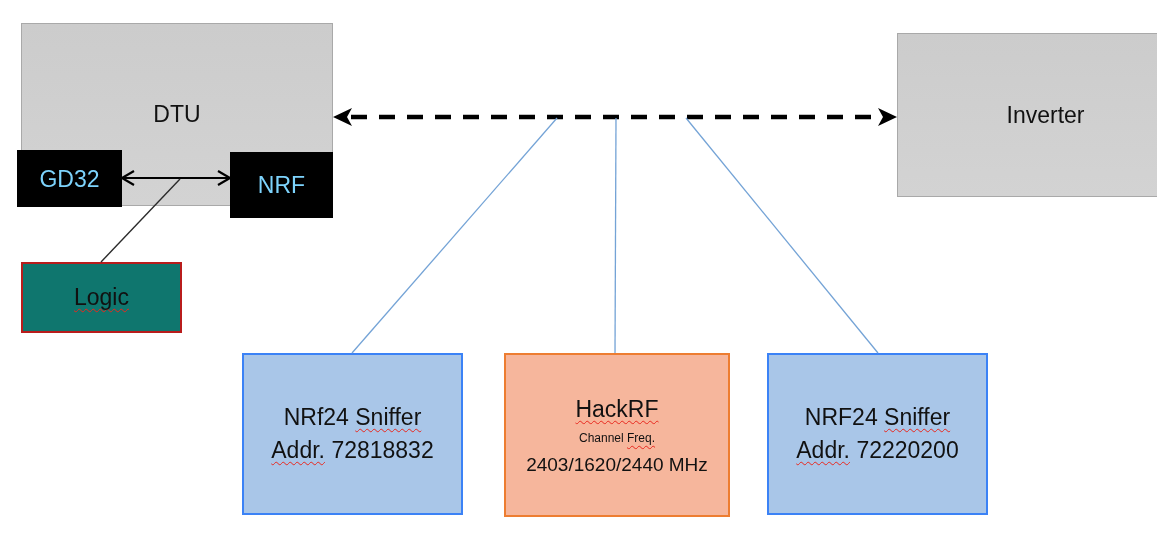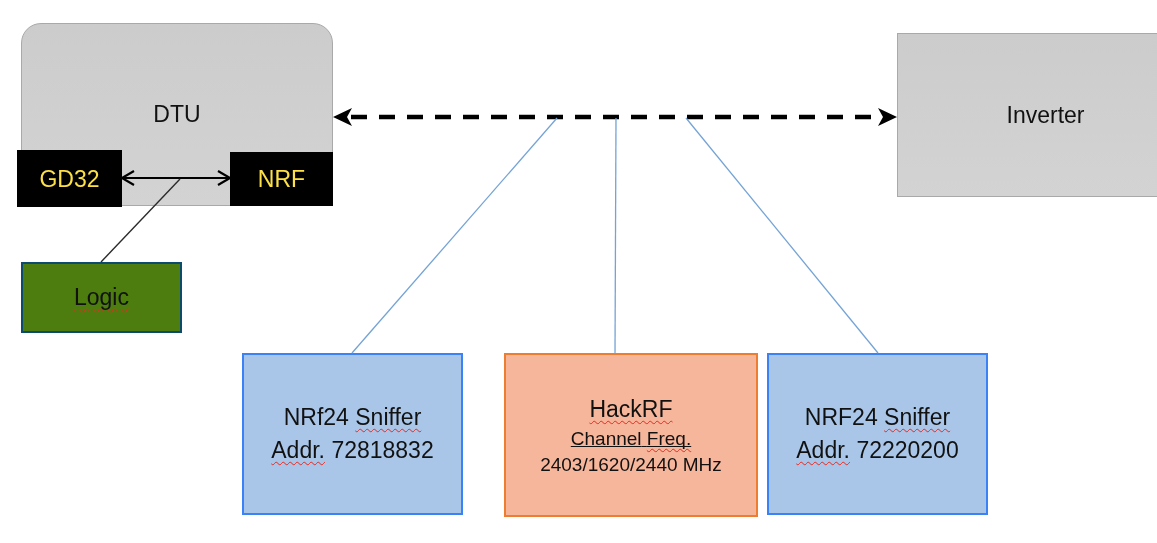--- a/index.html
+++ b/index.html
@@ -20,54 +20,54 @@
     justify-content: center;
     text-align: center;
     box-sizing: border-box;
   }
   .gray-box {
     background: linear-gradient(180deg, #cccccc 0%, #d3d3d3 100%);
     border: 1.5px solid #a9a9a9;
   }
   .chip-box {
     background: #000000;
-    color: #fde047;
+    color: #7dd3fc;
   }
   .green-box {
-    background: #4d7c0f;
-    border: 2px solid #0c4a6e;
+    background: #0f766e;
+    border: 2px solid #b91c1c;
   }
   .blue-box {
     background: #a9c6e8;
     border: 2px solid #3b82f6;
   }
   .orange-box {
     background: #f6b69c;
     border: 2px solid #ed7d31;
   }
   .t-main { font-size: 23px; line-height: 33px; }
   .t-chip { font-size: 23px; line-height: 26px; }
-  .t-sub  { font-size: 19px; line-height: 25px; text-decoration: underline; }
+  .t-sub  { font-size: 12px; line-height: 25px; }
   .t-freq { font-size: 19px; line-height: 27px; }
   .sq {
     text-decoration-line: underline;
     text-decoration-style: wavy;
     text-decoration-color: #e8281e;
     text-decoration-thickness: 1px;
     text-underline-offset: 3px;
     text-decoration-skip-ink: none;
   }
   
-  .dtu       { left: 21px;  top: 23px;  width: 312px; height: 183px; border-radius: 20px; }
+  .dtu       { left: 21px;  top: 23px;  width: 312px; height: 183px; }
   .gd32      { left: 17px;  top: 150px; width: 105px; height: 57px; }
-  .nrf       { left: 230px; top: 152px; width: 103px; height: 54px; }
+  .nrf       { left: 230px; top: 152px; width: 103px; height: 66px; }
   .logic     { left: 21px;  top: 262px; width: 161px; height: 71px; }
   .inverter  { left: 897px; top: 33px;  width: 297px; height: 164px; }
   .sniffer-l { left: 242px; top: 353px; width: 221px; height: 162px; }
-  .hackrf    { left: 504px; top: 353px; width: 254px; height: 164px; }
+  .hackrf    { left: 504px; top: 353px; width: 226px; height: 164px; }
   .sniffer-r { left: 767px; top: 353px; width: 221px; height: 162px; }
   svg.lines {
     position: absolute;
     left: 0; top: 0;
     width: 1157px; height: 543px;
     pointer-events: none;
   }
 </style>
 </head>
 <body>

